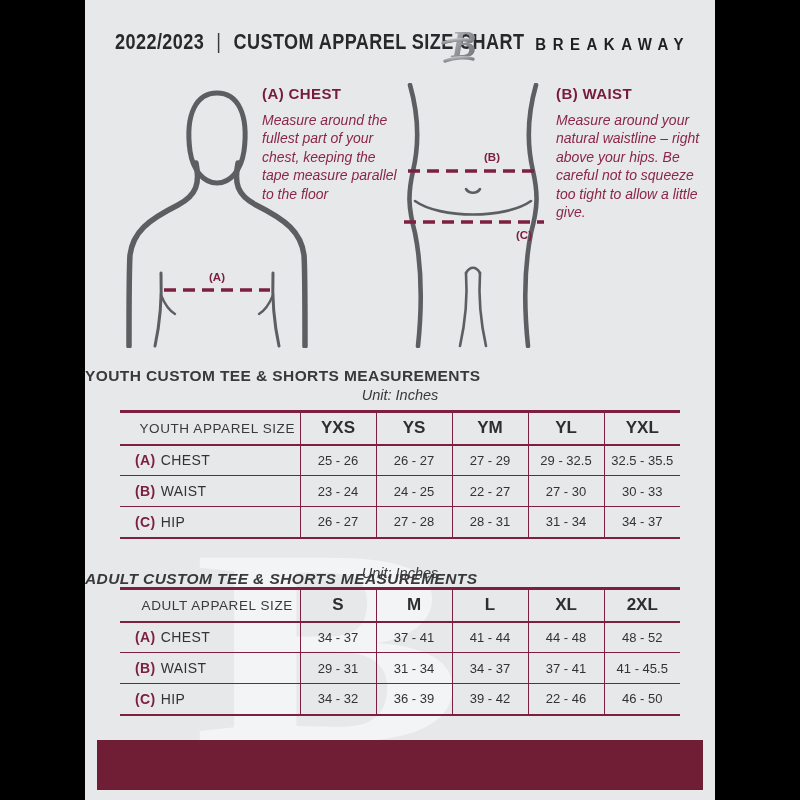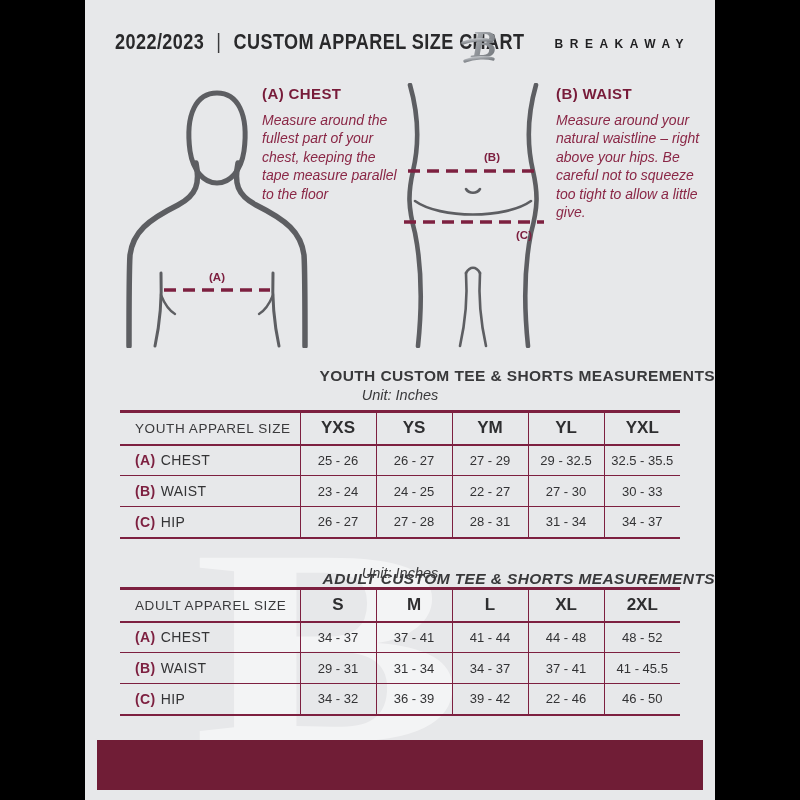--- a/index.html
+++ b/index.html
@@ -6,53 +6,53 @@
   html,body { width:800px; height:800px; }
   body { background:#000; position:relative; font-family:"Liberation Sans", sans-serif; overflow:hidden; }
 
   .page { position:absolute; left:85px; top:0; width:630px; height:800px; background:#e7e8ea; overflow:hidden; }
 
   
   .header-title { position:absolute; left:30px; top:29px; font-weight:700; font-size:21px; line-height:24px;
                   color:#29292b; letter-spacing:.5px; transform:scale(.86,1.08); transform-origin:left center; white-space:nowrap; }
   .header-title .sep { margin:0 14px; font-weight:400; color:#3a3a3c; }
   .brand { position:absolute; right:25px; top:21px; display:flex; align-items:center; gap:9px; }
-  .brand-name { font-weight:700; font-size:12px; letter-spacing:6.5px; color:#1f1f21; transform:scaleY(1.05);padding-left:41px; }
+  .brand-name { font-weight:700; font-size:15px; letter-spacing:6.5px; color:#1f1f21; transform:scaleY(1.05);padding-left:41px; }
 
   
   .instr { position:absolute; z-index:2; }
   .instr h3 { font-size:15px; font-weight:800; color:#771b39; letter-spacing:.4px; margin-bottom:9px; }
   .instr p  { font-size:14px; font-style:italic; color:#8a2746; line-height:1.32; white-space:pre-line; }
   .instr-chest { left:177px; top:85px; width:138px; }
   .instr-waist { left:471px; top:85px; width:150px; }
   .instr-hips  { left:471px; top:221px; width:152px; }
 
   .fig { position:absolute; z-index:1; }
   .fig-upper { left:26px;  top:83px; }
   .fig-lower { left:313px; top:83px; }
   .fig text { font-family:"Liberation Sans", sans-serif; font-weight:700; font-size:11.5px; fill:#7d2040; }
 
   
-  .section-title { position:absolute; left:0; width:100%; text-align:right; font-size:15.5px; font-weight:700;
+  .section-title { position:absolute; left:0; width:100%; text-align:left; font-size:15.5px; font-weight:700;
                    color:#39393b; letter-spacing:.4px; z-index:2; }
   .section-unit  { position:absolute; left:0; width:100%; text-align:center; font-size:14.5px; font-style:italic;
                    color:#3a3a3c; z-index:2; }
   .t-youth-title { top:367px; } .t-youth-unit { top:387px; }
   .t-adult-title { top:570px;font-style:italic; } .t-adult-unit { top:565px; }
 
   .size-table { position:absolute; left:35px; width:560px; border-collapse:collapse; table-layout:fixed;
                 border-top:3px solid #7d2040; border-bottom:2.5px solid #7d2040; z-index:2; }
   .size-table.youth { top:410px; }
   .size-table.adult { top:587px; }
   .size-table col.c0 { width:180px; }
   .size-table col.cn { width:76px; }
   .size-table th, .size-table td { border-left:1.5px solid #7d2040; font-weight:400; }
   .size-table th:first-child, .size-table td:first-child { border-left:none; }
   .size-table thead th { height:33px; border-bottom:2px solid #7d2040; font-size:17px; font-weight:700; color:#2e2e30; text-align:center; }
-  .size-table thead th.col-label { font-weight:400; font-size:13.5px; letter-spacing:.6px; text-align:left; padding-left:15px; color:#3a3a3c; }
+  .size-table thead th.col-label { font-weight:400; font-size:13.5px; letter-spacing:.6px; text-align:center; padding-left:15px; color:#3a3a3c; }
   .size-table tbody td { height:31px; border-bottom:1.5px solid #7d2040; font-size:13px; color:#333335; text-align:center; }
   .size-table tbody tr:last-child td { border-bottom:none; }
   .size-table td.row-label { text-align:left; padding-left:15px; font-size:14px; letter-spacing:.4px; }
   .size-table td.row-label .prefix { font-weight:800; color:#7d2040; margin-right:5px; }
 
   
   .watermark { position:absolute; left:108px; top:538px; font-size:280px; line-height:.78; font-weight:700;
                color:rgba(255,255,255,.5); transform:scaleX(1.45); transform-origin:left top; z-index:0;
                font-family:"Liberation Serif", serif; }
   .footer-bar { position:absolute; left:12px; top:740px; width:606px; height:50px; background:#701d36; z-index:3; }

